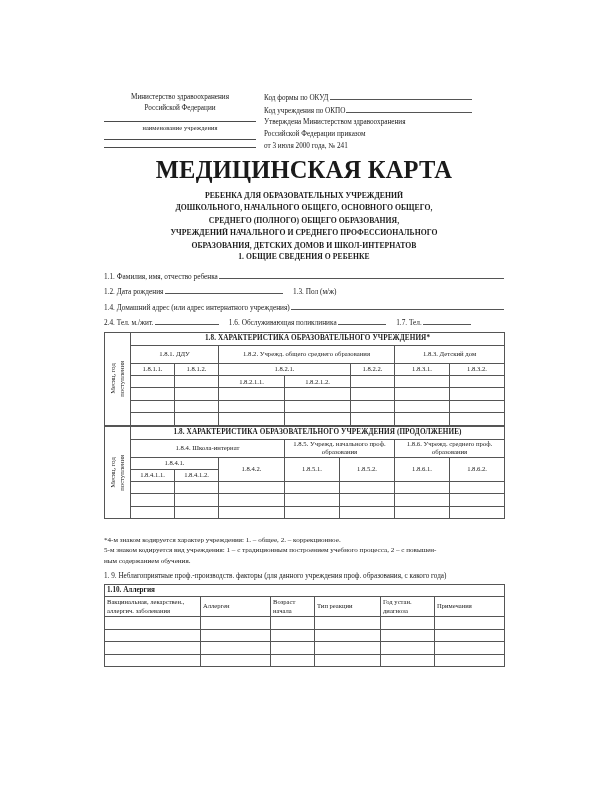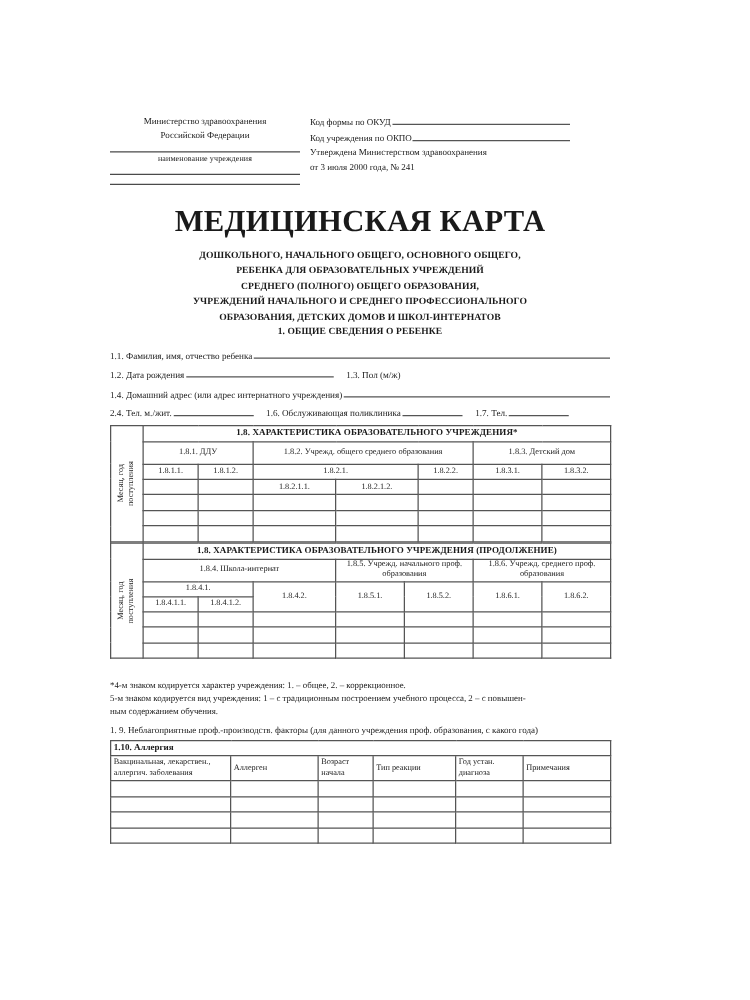--- a/index.html
+++ b/index.html
@@ -17,21 +17,21 @@
   }
   .page {
     position: absolute;
     left: 0; top: 0;
     width: 600px;
     height: 800px;
     background: #fff;
   }
   .sheet {
     position: absolute;
-    left: 88px;
+    left: 104px;
     top: 92px;
     width: 400px;
   }
 
   
   .hdr {
     display: flex;
     align-items: flex-start;
     font-size: 7.2px;
     line-height: 1.45;
@@ -74,21 +74,21 @@
     margin-right: 32px;
     height: 7px;
   }
 
   
   .title-main {
     text-align: center;
     font-size: 24.5px;
     font-weight: bold;
     letter-spacing: .2px;
-    margin-top: 18px;
+    margin-top: 6px;
     line-height: 1;
   }
   .title-sub {
     text-align: center;
     font-size: 7.7px;
     font-weight: bold;
     line-height: 1.62;
     margin-top: 7px;
     letter-spacing: .05px;
   }
@@ -224,28 +224,29 @@
     <div class="hdr-right">
       <div class="fill-row">
         <span class="lbl">Код формы по ОКУД</span>
         <span class="ln"></span>
       </div>
       <div class="fill-row">
         <span class="lbl">Код учреждения по ОКПО</span>
         <span class="ln"></span>
       </div>
       <div>Утверждена Министерством здравоохранения</div>
+      <div>Российской Федерации приказом</div>
       <div>от 3 июля 2000 года, № 241</div>
     </div>
   </div>
 
   <div class="title-main">МЕДИЦИНСКАЯ КАРТА</div>
   <div class="title-sub">
+    <div>РЕБЕНКА ДЛЯ ОБРАЗОВАТЕЛЬНЫХ УЧРЕЖДЕНИЙ</div>
     <div>ДОШКОЛЬНОГО, НАЧАЛЬНОГО ОБЩЕГО, ОСНОВНОГО ОБЩЕГО,</div>
-    <div>РЕБЕНКА ДЛЯ ОБРАЗОВАТЕЛЬНЫХ УЧРЕЖДЕНИЙ</div>
     <div>СРЕДНЕГО (ПОЛНОГО) ОБЩЕГО ОБРАЗОВАНИЯ,</div>
     <div>УЧРЕЖДЕНИЙ НАЧАЛЬНОГО И СРЕДНЕГО ПРОФЕССИОНАЛЬНОГО</div>
     <div>ОБРАЗОВАНИЯ, ДЕТСКИХ ДОМОВ И ШКОЛ-ИНТЕРНАТОВ</div>
   </div>
 
   <div class="section-head">1. ОБЩИЕ СВЕДЕНИЯ О РЕБЕНКЕ</div>
 
   <div class="fields">
     <div class="fld">
       <span class="lbl">1.1. Фамилия, имя, отчество ребенка</span>

